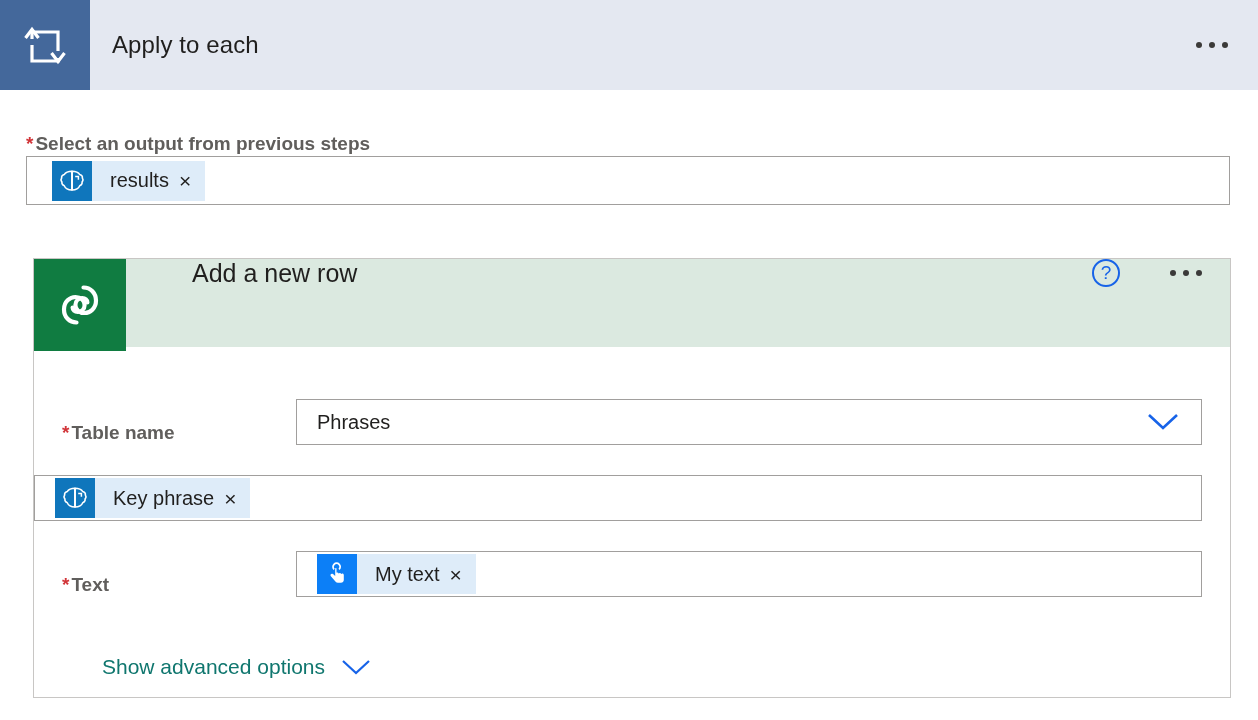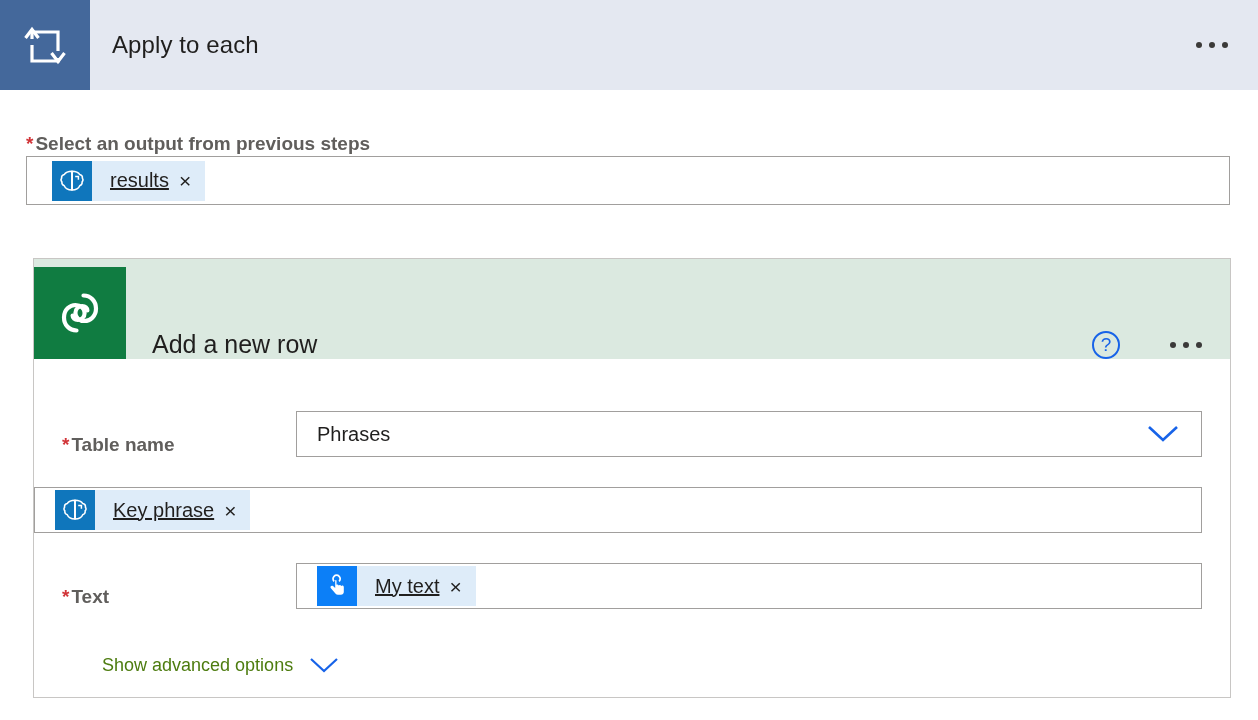--- a/index.html
+++ b/index.html
@@ -123,21 +123,20 @@
     align-items: center;
     justify-content: center;
   }
   .token-icon.cognitive { background: #0f76bc; }
   .token-icon.powerapps { background: #0c7ff7; }
   .token-text {
     font-size: 20px;
     color: #201f1e;
     padding: 0 8px 0 18px;
     white-space: nowrap;
-    text-decoration: underline;
   }
   .token-x {
     font-size: 21px;
     color: #201f1e;
     padding: 0 14px 0 2px;
     cursor: pointer;
     line-height: 1;
   }
 
   
@@ -145,24 +144,25 @@
     position: absolute;
     left: 33px;
     top: 168px;
     width: 1198px;
     height: 440px;
     border: 1px solid #c8c6c4;
     background: #ffffff;
     box-sizing: border-box;
   }
   .action-head {
-    height: 100px;
+    height: 88px;
     background: #dbe9e0;
     display: flex;
-    align-items: flex-end;
+    align-items: flex-start;
+    gap: 40px;
   }
   .action-head-icon {
     flex: 0 0 92px;
     width: 92px;
     height: 92px;
     background: #107c41;
     display: flex;
     align-items: center;
     justify-content: center;
   }
@@ -239,22 +239,22 @@
     line-height: 0;
   }
 
   .adv-link {
     position: absolute;
     left: 68px;
     top: 396px;
     display: inline-flex;
     align-items: center;
     gap: 16px;
-    color: #4d7c0f;
-    font-size: 18px;
+    color: #0f766e;
+    font-size: 21px;
     cursor: pointer;
   }
 
   svg { display: block; }
 </style>
 </head>
 <body>
 
 <div class="step-header">
   <div class="step-header-icon">

